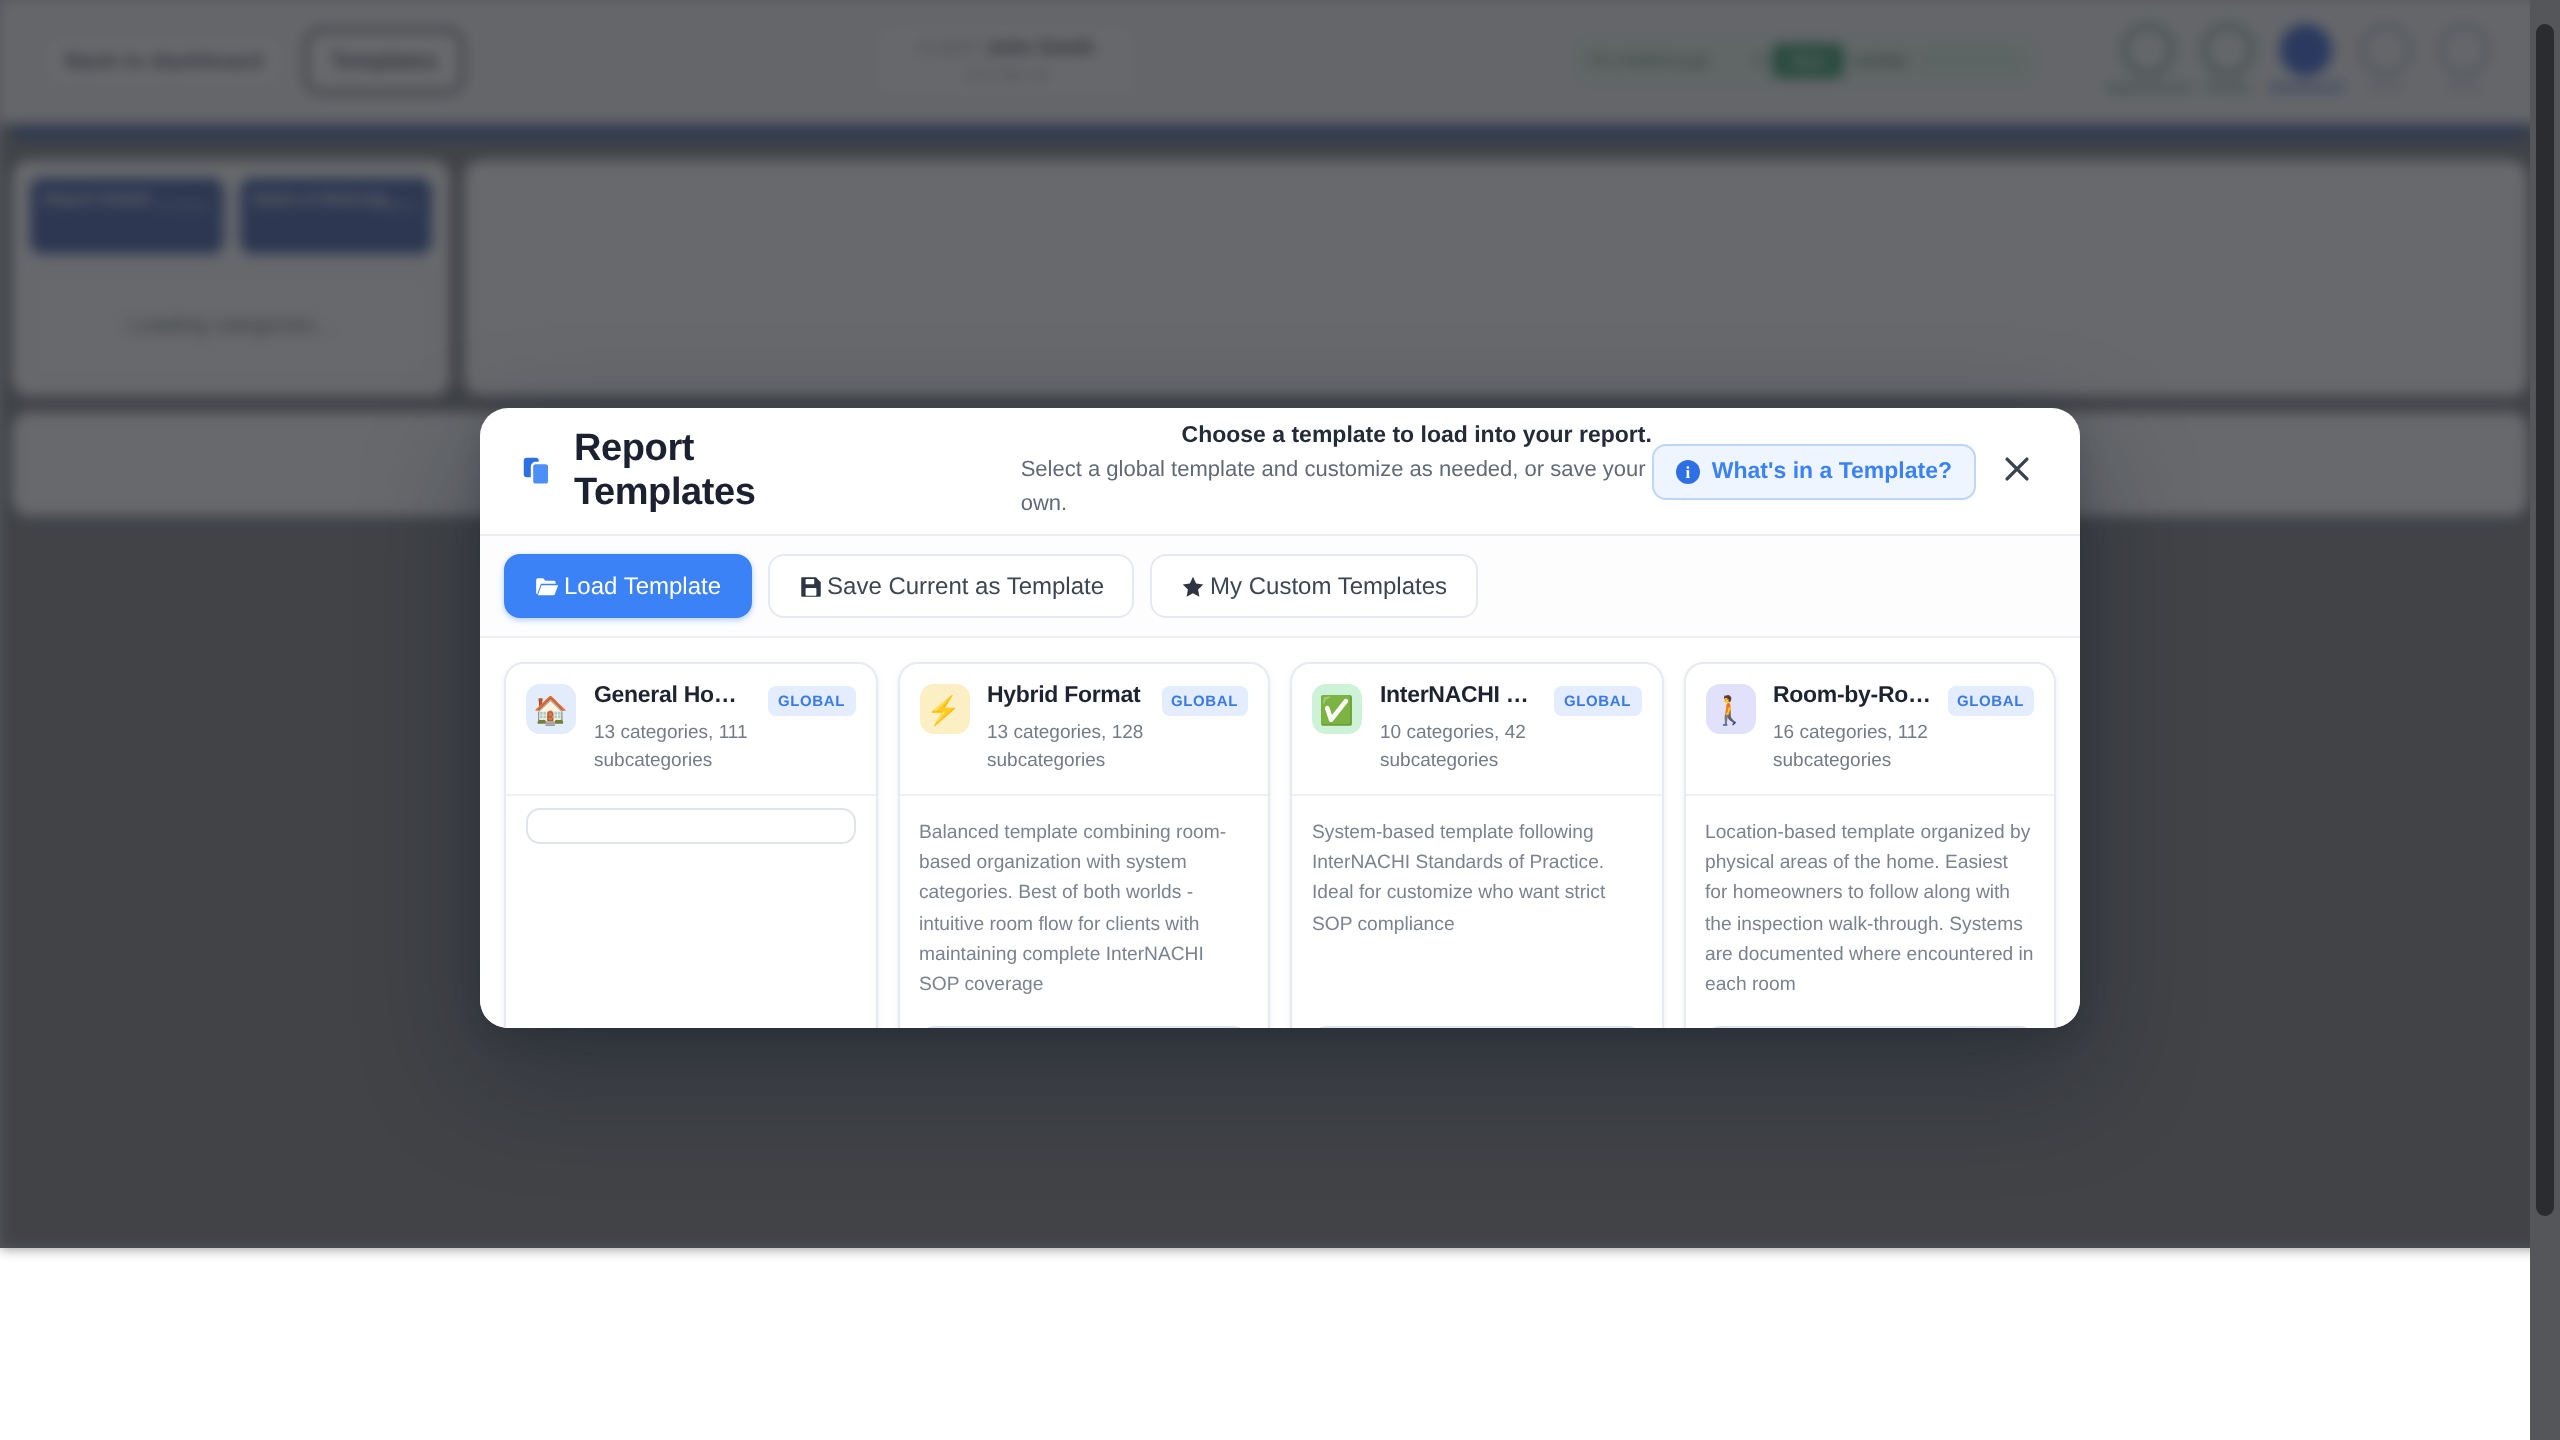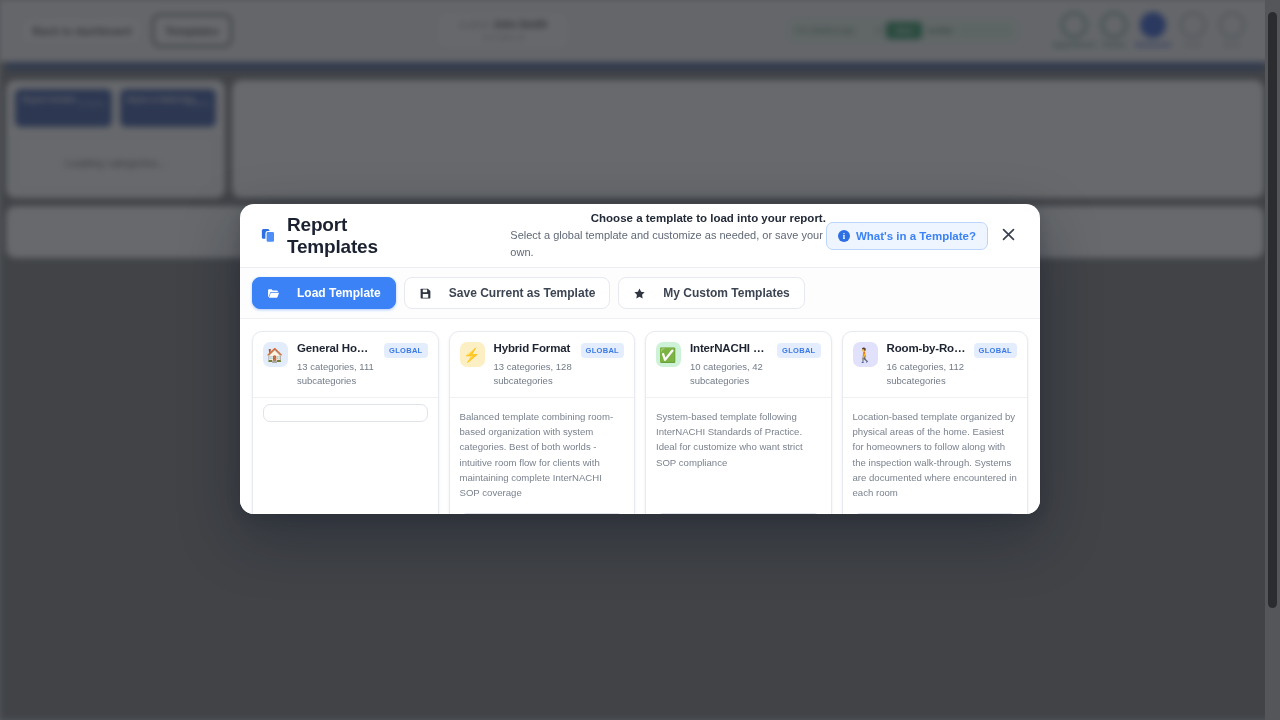--- a/index.html
+++ b/index.html
@@ -7,21 +7,21 @@
   html, body {
     width: 1280px;
     height: 720px;
     overflow: hidden;
     font-family: "Liberation Sans", sans-serif;
   }
 
   #app {
     position: relative;
     width: 1280px;
-    height: 720px;
+    height: 624px;
     background: #6a6c70;
   }
 
   
   #bg-page {
     position: absolute;
     inset: 0;
     filter: blur(3.2px);
     opacity: .98;
   }
@@ -252,25 +252,25 @@
 
   .tabbar {
     display: flex;
     gap: 8px;
     padding: 9px 12px 9px 12px;
     background: #fdfdfe;
     border-bottom: 1px solid #eef0f4;
     flex: 0 0 auto;
   }
   .tab {
-    display: flex; align-items: center; gap: 17px;
+    display: flex; align-items: center; gap: 2px;
     padding: 8px 14px;
     border-radius: 8px;
     font-size: 12px;
-    font-weight: 700;
+    font-weight: 400;
     color: #3d4553;
     background: #fff;
     border: 1px solid #e6e9ef;
     cursor: pointer;
     white-space: nowrap;
   }
   .tab.active {
     background: #3b82f6;
     border-color: #3b82f6;
     color: #fff;

